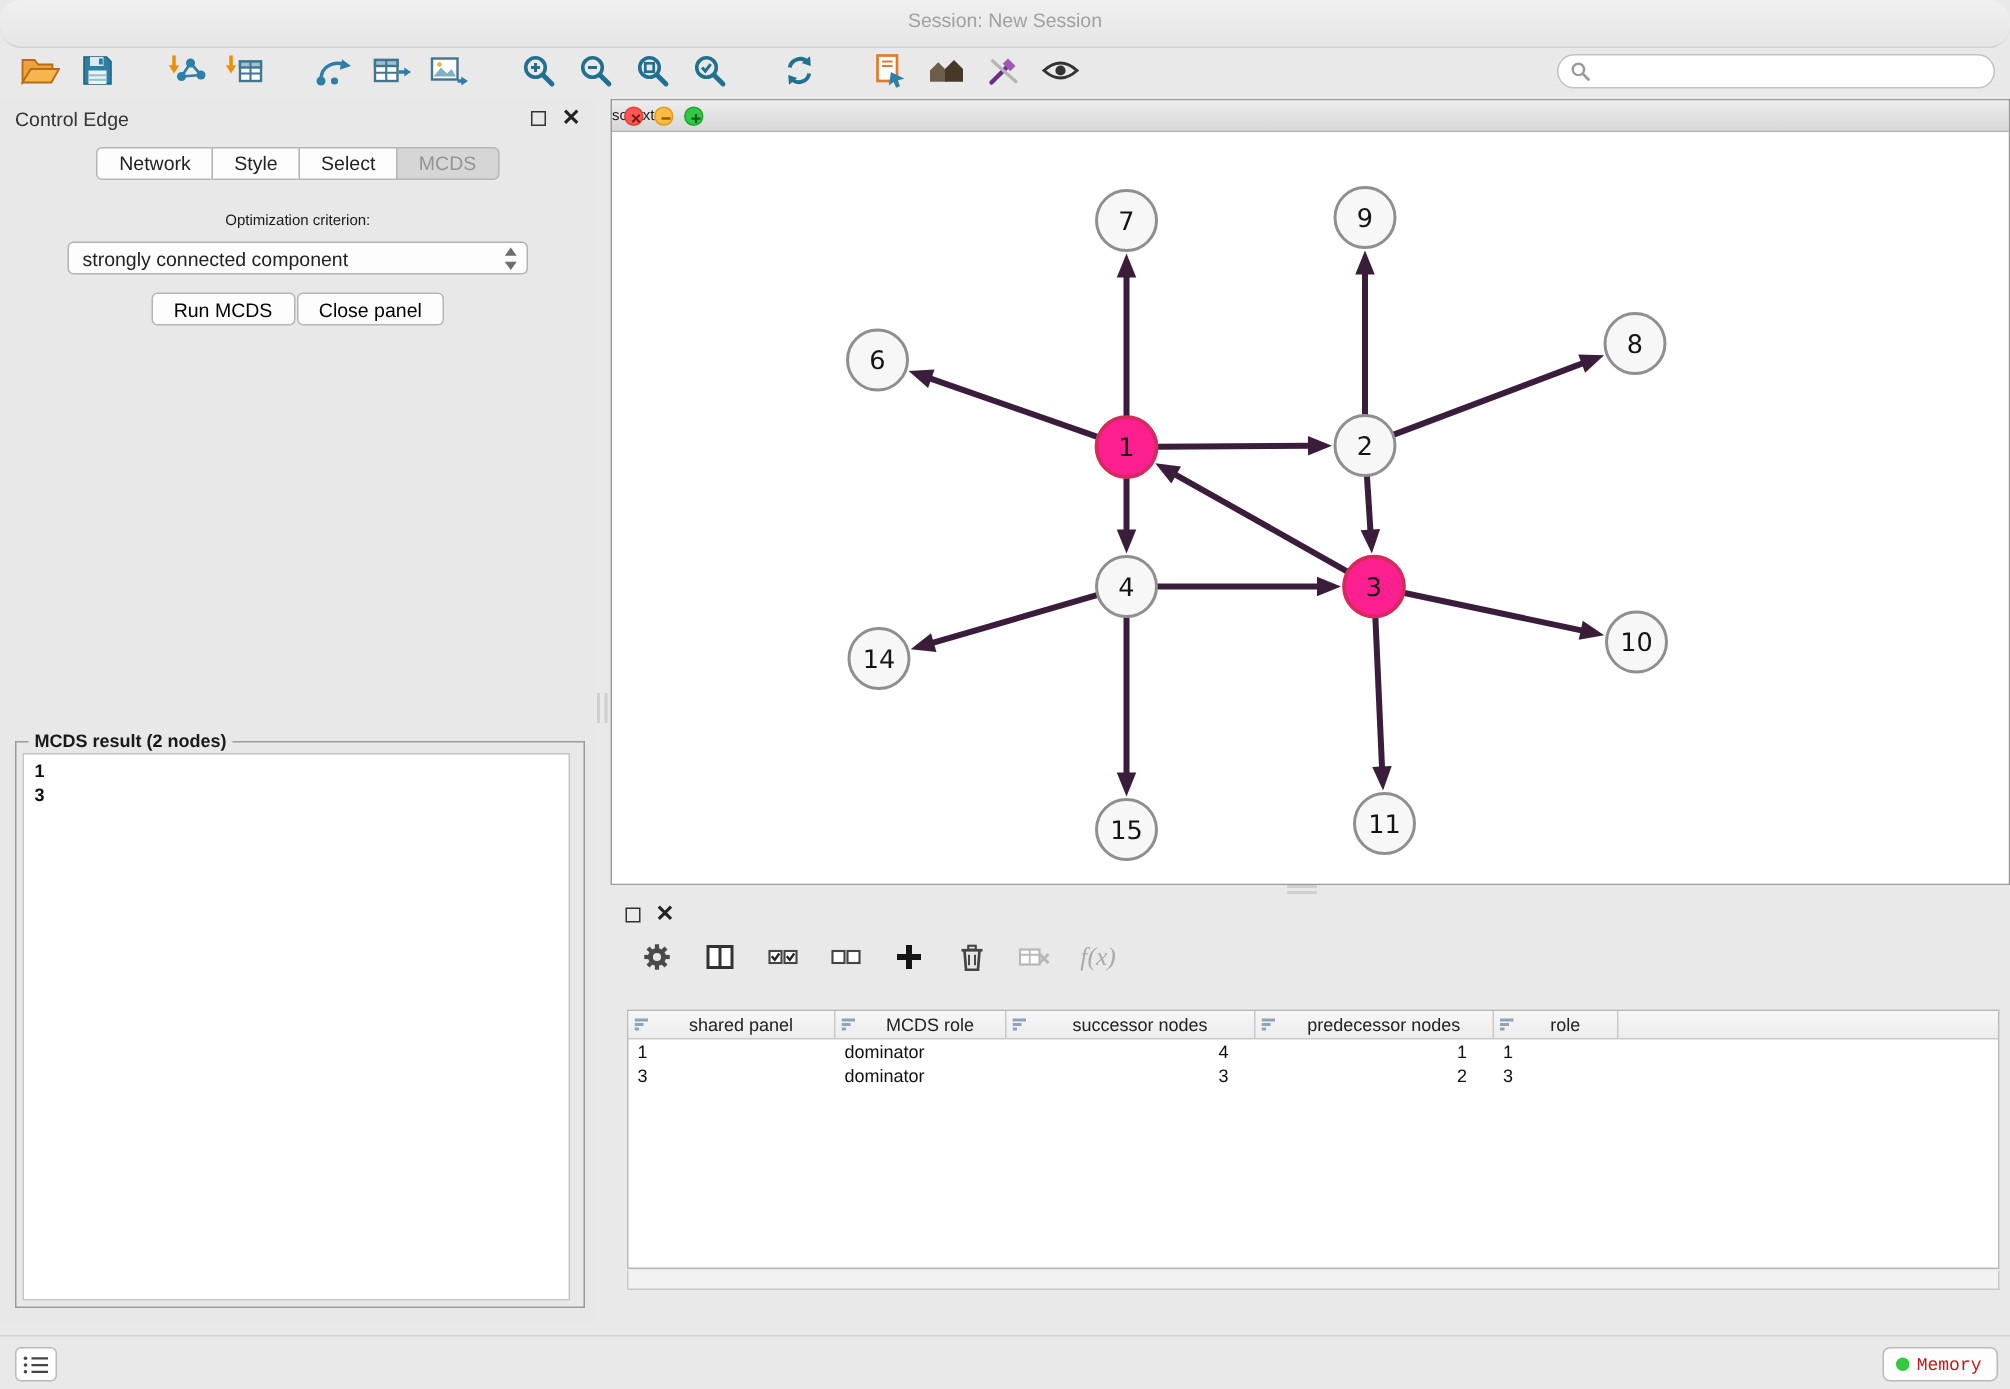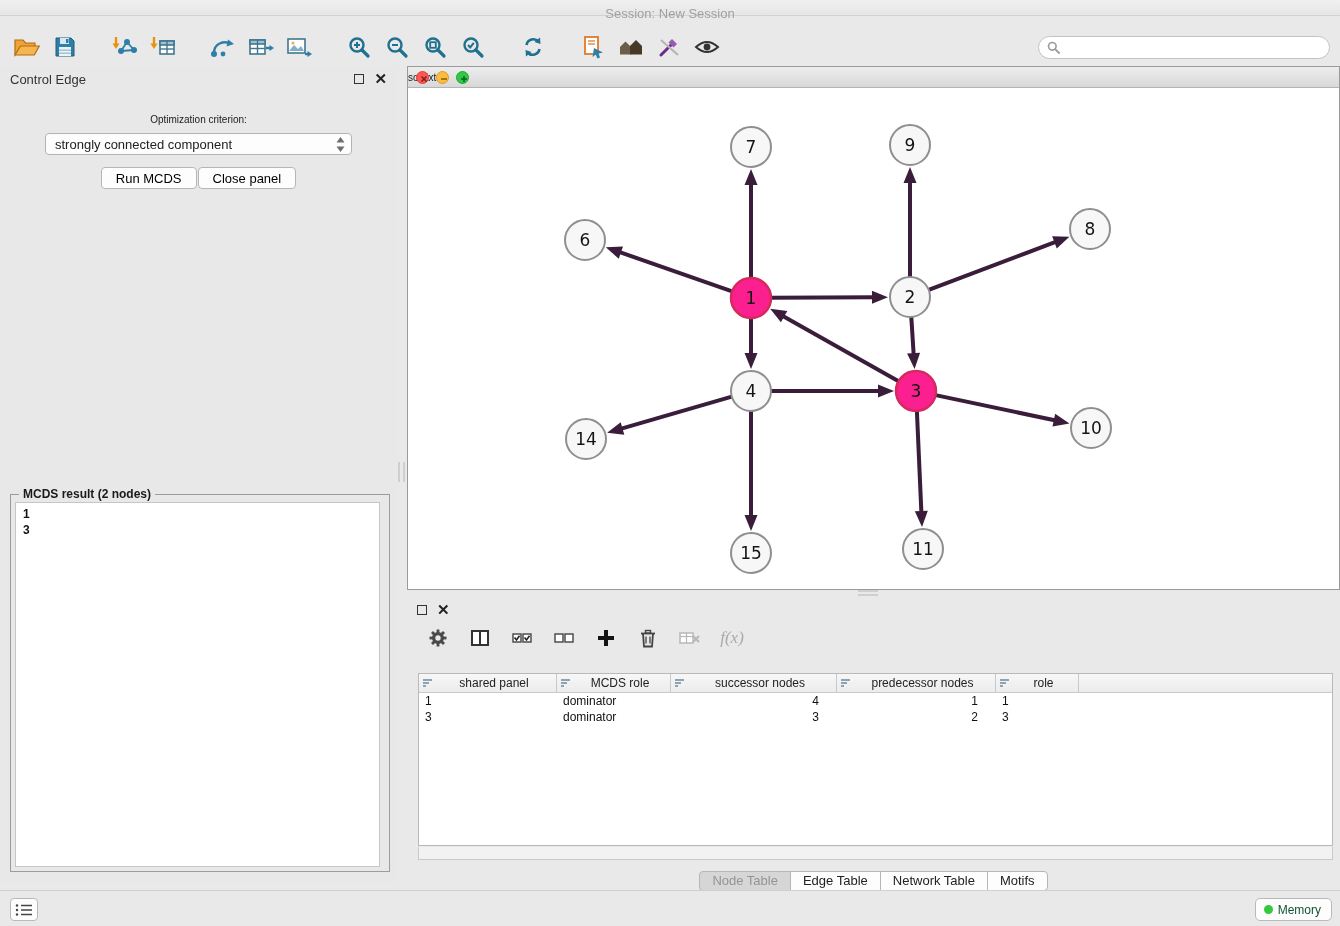--- a/index.html
+++ b/index.html
@@ -3,23 +3,23 @@
 <meta charset="utf-8">
 <style>
   * { margin:0; padding:0; box-sizing:border-box; }
   html,body { background:#bbb; }
   #app {
     position:relative; width:1340px; height:926px; background:#e9e9e9;
     font-family:"Liberation Sans", sans-serif; overflow:hidden; color:#222;
   }
   
   .titlebar {
-    position:absolute; top:0; left:0; right:0; height:16px;
+    position:absolute; top:0; left:0; right:0; height:32px;
     background:linear-gradient(#f0f0f0,#e6e6e6); border-bottom:1px solid #d2d2d2;
-    text-align:center; line-height:28px; font-size:13px; color:#a0a0a0;
+    text-align:center; line-height:28px; font-size:13px; color:#a0a0a0;border-radius:14px;
   }
   
   .toolbar {
     position:absolute; top:28px; left:0; right:0; height:38px;
     display:flex; align-items:center; padding-left:8px;
   }
   .tb-group { display:flex; align-items:center; margin-right:22px; }
   .tb-btn {
     width:38px; height:32px; border:none; background:transparent;
     display:flex; align-items:center; justify-content:center; cursor:pointer;
@@ -141,21 +141,21 @@
     border-top:1px solid #d0d0d0;
   }
   .status-left-btn {
     position:absolute; left:10px; top:7px; width:28px; height:23px;
     border:1px solid #b9b9b9; border-radius:4px; background:#fdfdfd; cursor:pointer;
     display:flex; align-items:center; justify-content:center;
   }
   .memory-btn {
     position:absolute; right:8px; top:7px; height:23px; padding:0 10px 0 8px;
     border:1px solid #b9b9b9; border-radius:5px; background:#fdfdfd; cursor:pointer;
-    display:flex; align-items:center; gap:5px; font-size:12px; color:#14532d;
+    display:flex; align-items:center; gap:5px; font-size:12px; color:#b91c1c;font-family:Liberation Mono, monospace;
   }
   .mem-dot { width:9px; height:9px; border-radius:50%; background:#35c940; display:inline-block; }
 </style>
 </head>
 <body>
 
 <div id="app">
 
   <div class="titlebar">
     <span>Session: New Session</span>
@@ -319,20 +319,26 @@
       <input type="text" value="" style="">
     </div>
   </div>
 
   <div class="control-panel">
     <div class="panel-header">
       <span class="ph-title">Control Edge</span>
       <span class="win-btn-float"></span>
       <span class="win-btn-close">✕</span>
     </div>
+    <div class="seg-tabs" id="control-tabs">
+        <div class="seg-tab">Network</div>
+        <div class="seg-tab">Style</div>
+        <div class="seg-tab">Select</div>
+        <div class="seg-tab active">MCDS</div>
+      </div>
     <div class="opt-label">Optimization criterion:</div>
     <div class="select">
       <span>strongly connected component</span>
       <span class="sel-arrows">
         <svg width="9" height="17" viewBox="0 0 9 17">
           <polygon points="4.5,1 8.5,6.5 0.5,6.5" fill="#6e6e6e"></polygon>
           <polygon points="4.5,16 8.5,10.5 0.5,10.5" fill="#6e6e6e"></polygon>
         </svg>
       </span>
     </div>
@@ -589,26 +595,20 @@
             <div class="td" style="width: 138px;">3</div>
             <div class="td" style="width: 114px;">dominator</div>
             <div class="td right" style="width: 166px;">3</div>
             <div class="td right" style="width: 159px;">2</div>
             <div class="td" style="width: 83px;">3</div>
           </div>
         </div>
     </div>
     <div class="tp-hscroll"></div>
 
-    <div class="tp-tabs seg-tabs" id="table-tabs">
-        <div class="seg-tab active">Node Table</div>
-        <div class="seg-tab">Edge Table</div>
-        <div class="seg-tab">Network Table</div>
-        <div class="seg-tab">Motifs</div>
-      </div>
   </div>
 
   <div class="statusbar">
     <button class="status-left-btn">
       <svg width="18" height="14" viewBox="0 0 18 14">
         <circle cx="2" cy="2.5" r="1.2" fill="#444"></circle>
           <line x1="6" y1="2.5" x2="17" y2="2.5" stroke="#444" stroke-width="1.5"></line>
         <circle cx="2" cy="7" r="1.2" fill="#444"></circle>
           <line x1="6" y1="7" x2="17" y2="7" stroke="#444" stroke-width="1.5"></line>
         <circle cx="2" cy="11.5" r="1.2" fill="#444"></circle>

